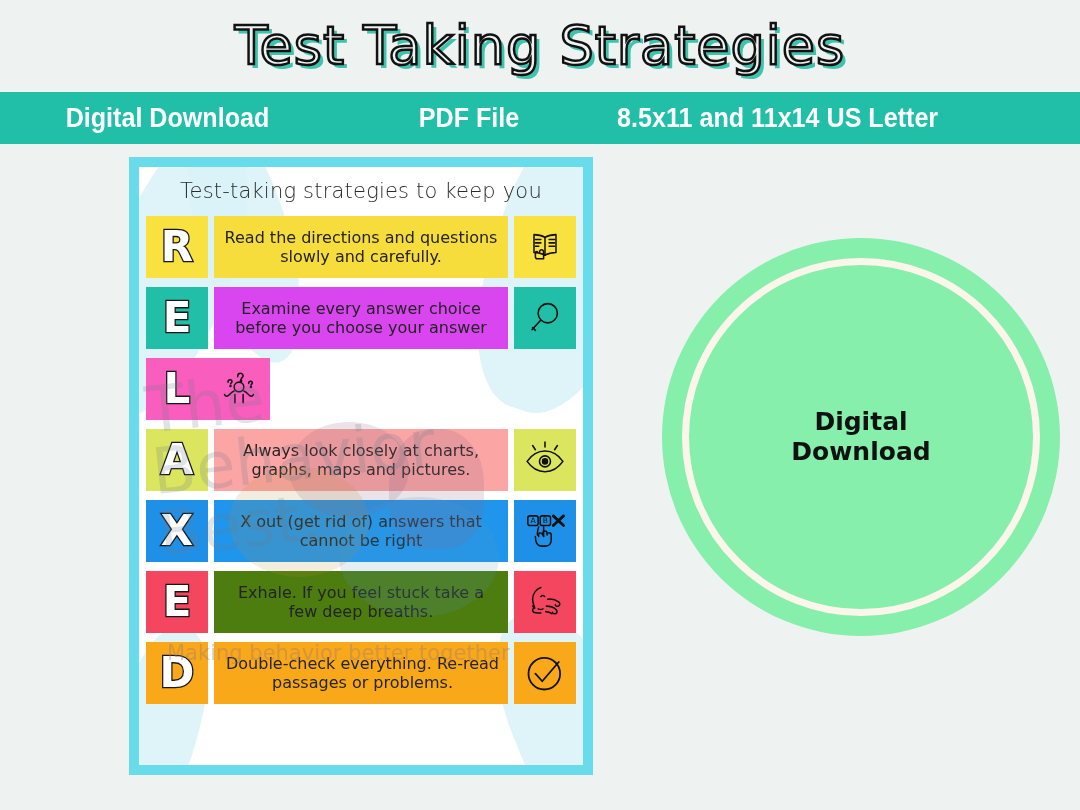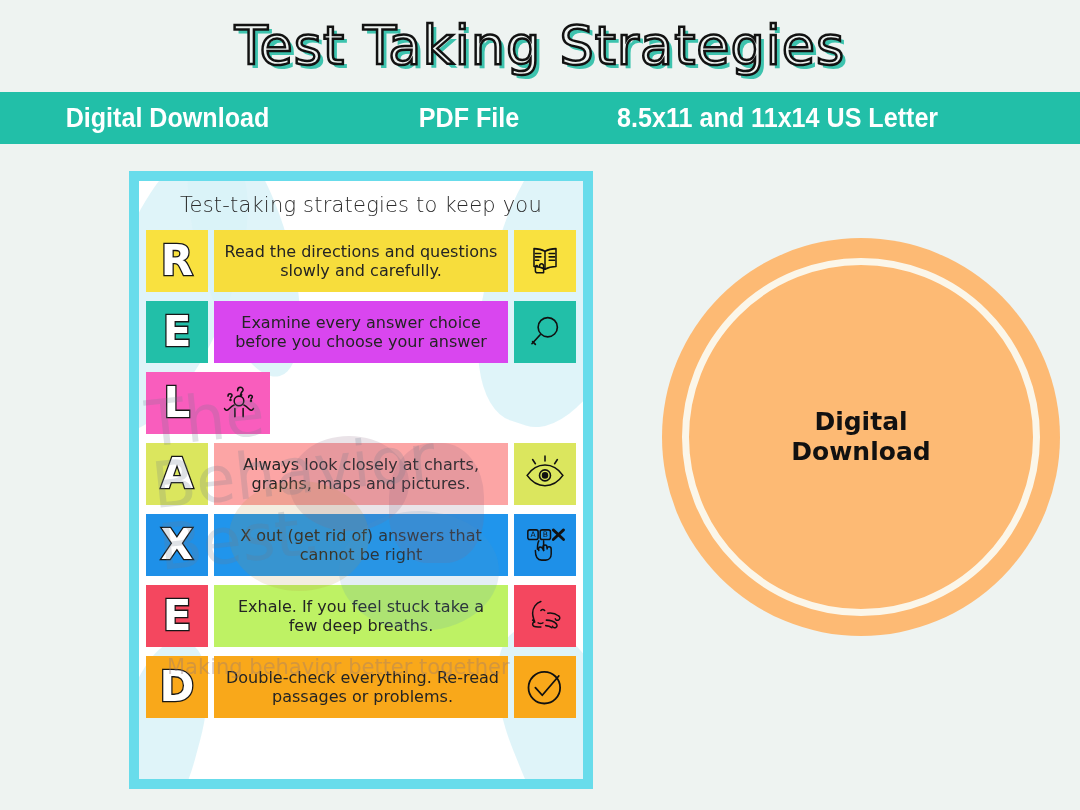--- a/index.html
+++ b/index.html
@@ -41,21 +41,21 @@
     letter-spacing: 0px;
     white-space: nowrap;
     transform: scaleX(0.93);
   }
   .bi-1 { position: absolute; left: 58px; }
   .bi-2 { position: absolute; left: 415px; }
   .bi-3 { position: absolute; left: 605px; }
 
   
   .poster-frame {
-    position: absolute; left: 129px; top: 171px;
+    position: absolute; left: 129px; top: 157px;
     width: 464px; height: 618px;
     background: #68dceb;
     padding: 10px;
   }
   .poster {
     position: relative; width: 100%; height: 100%;
     background: #ffffff;
     overflow: hidden;
   }
   .poster-bg { position: absolute; inset: 0; overflow: hidden; }
@@ -134,21 +134,21 @@
   .wb1 { width: 120px; height: 95px; left: 150px; top: 255px; }
   .wb2 { width: 95px; height: 120px; left: 250px; top: 262px; border-radius: 45% 45% 40% 40%; }
   .wb3 { width: 140px; height: 110px; left: 90px; top: 300px; background: rgba(180,140,60,.16); }
   .wb4 { width: 160px; height: 120px; left: 200px; top: 330px; background: rgba(90,150,190,.16); }
 
   
   .badge {
     position: absolute; left: 662px; top: 238px;
     width: 398px; height: 398px;
     border-radius: 50%;
-    background: #fdba74;
+    background: #86efac;
     display: flex; align-items: center; justify-content: center;
   }
   .badge-ring {
     position: absolute; left: 20px; top: 20px;
     width: 358px; height: 358px; border-radius: 50%;
     border: 7px solid #fbf6e9;
   }
   .badge-inner {
     position: relative; text-align: center;
     font-family: "DejaVu Sans", sans-serif;
@@ -277,21 +277,21 @@
                 <path d="M21 38c0-9 2-12 2-12"></path>
                 <path d="M18 40c0 8 3 14 9 14h6c5 0 8-4 8-9v-7c0-2-1.4-3.3-3-3.3s-3 1.3-3 3"></path>
                 <path d="M35 35.5c0-2-1.3-3.4-3-3.4s-3 1.4-3 3.4"></path>
               </svg>
             </div>
           </div>
           <div class="row">
             <div class="cell-letter" style="background: rgb(244, 71, 95);">
               <span class="letter">E</span>
             </div>
-            <div class="cell-text" style="background: #bef264;">
+            <div class="cell-text" style="background: #4d7c0f;">
               <span>Exhale. If you feel stuck take a few deep breaths.</span>
             </div>
             <div class="cell-icon" style="background: rgb(244, 71, 95);">
               <svg viewBox="0 0 64 64" fill="none" stroke="#111" stroke-width="2.2" stroke-linecap="round" stroke-linejoin="round">
                 <path d="M26 11c-7 2-12 9-12 17 0 5 2 8 2 11 0 2-2 3-2 5 0 3 4 4 8 4h4"></path>
                 <path d="M14 38c2 0 3 1 3 3"></path>
                 <path d="M22 42c2 1 5 1 7 0"></path>
                 <path d="M26 24c1.5-1.5 4-1.5 5.5 0"></path>
                 <path d="M36 28c6-1 12 1 16 4"></path>
                 <path d="M52 32c2 1.5 2 4 0 5.5-2 1.4-5 .6-5-1.4"></path>

